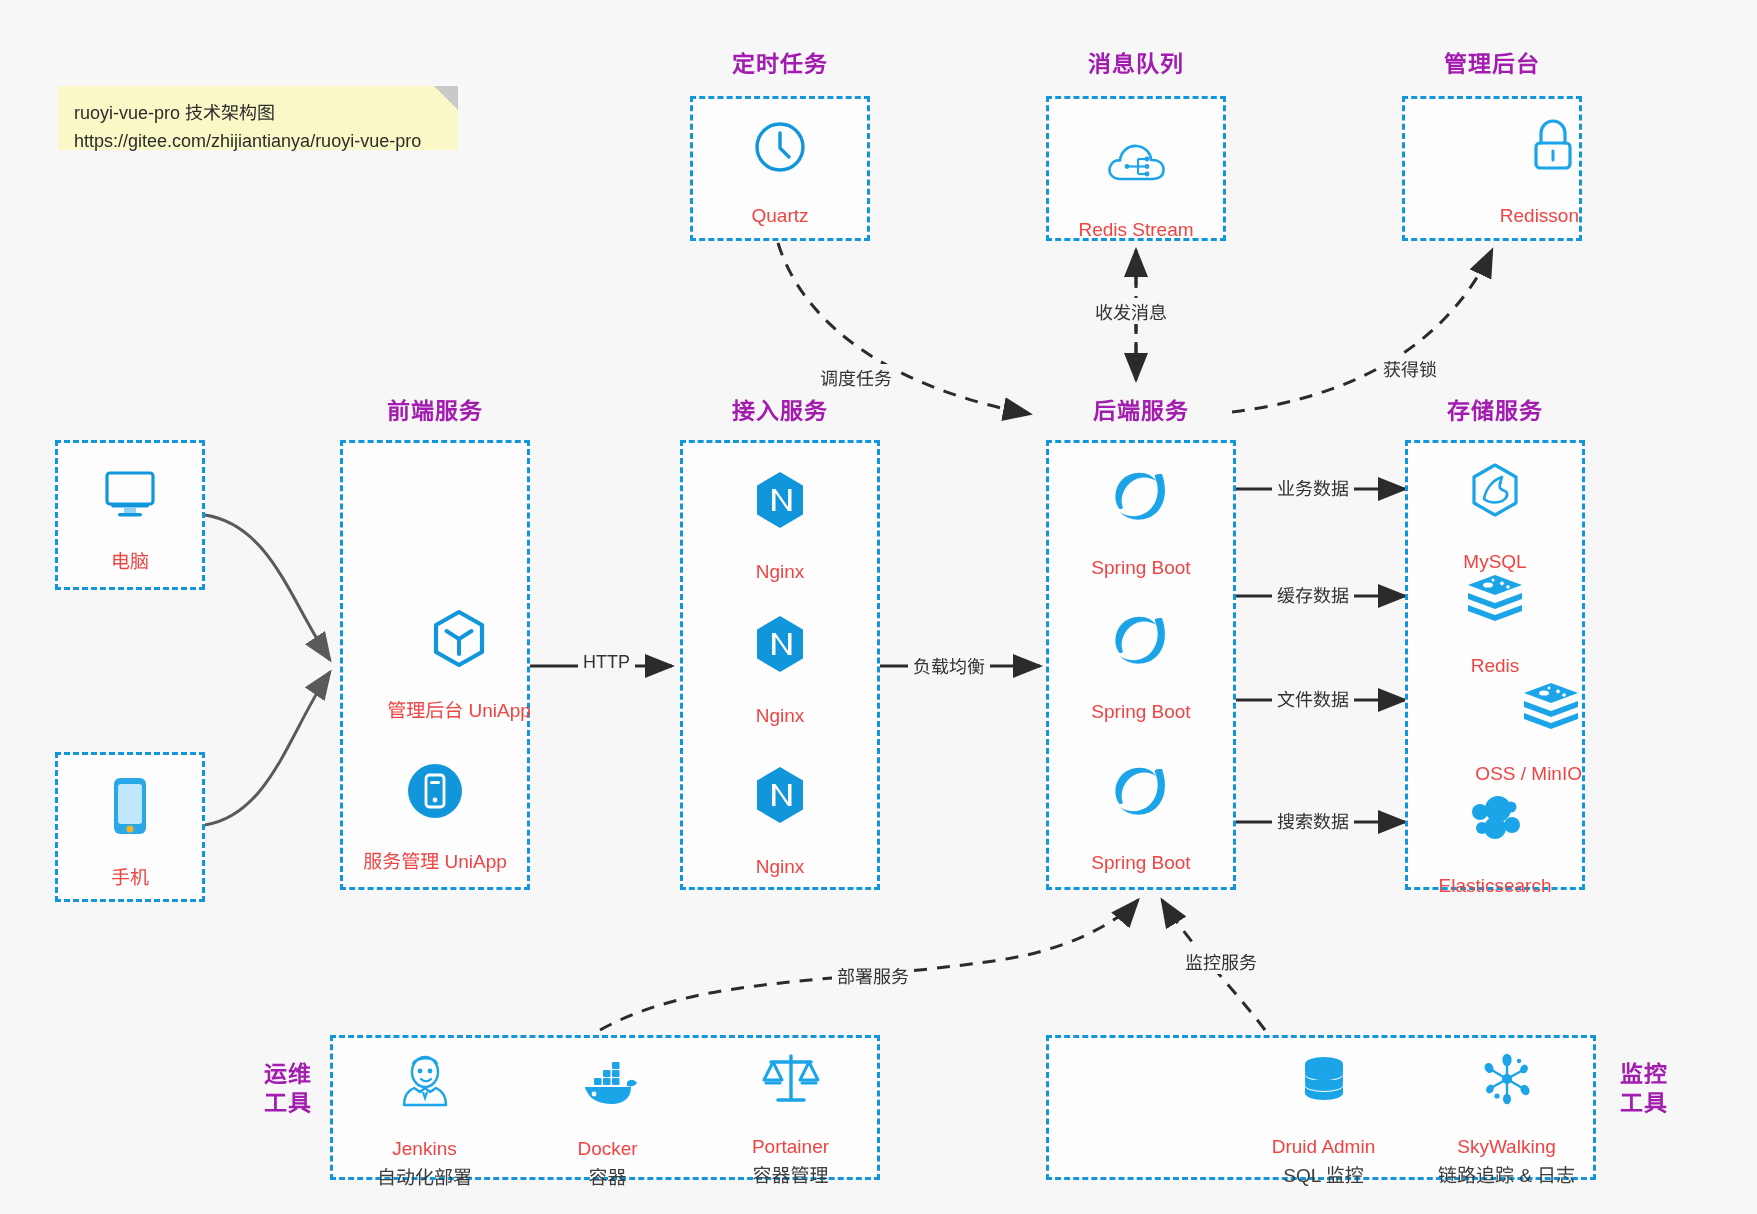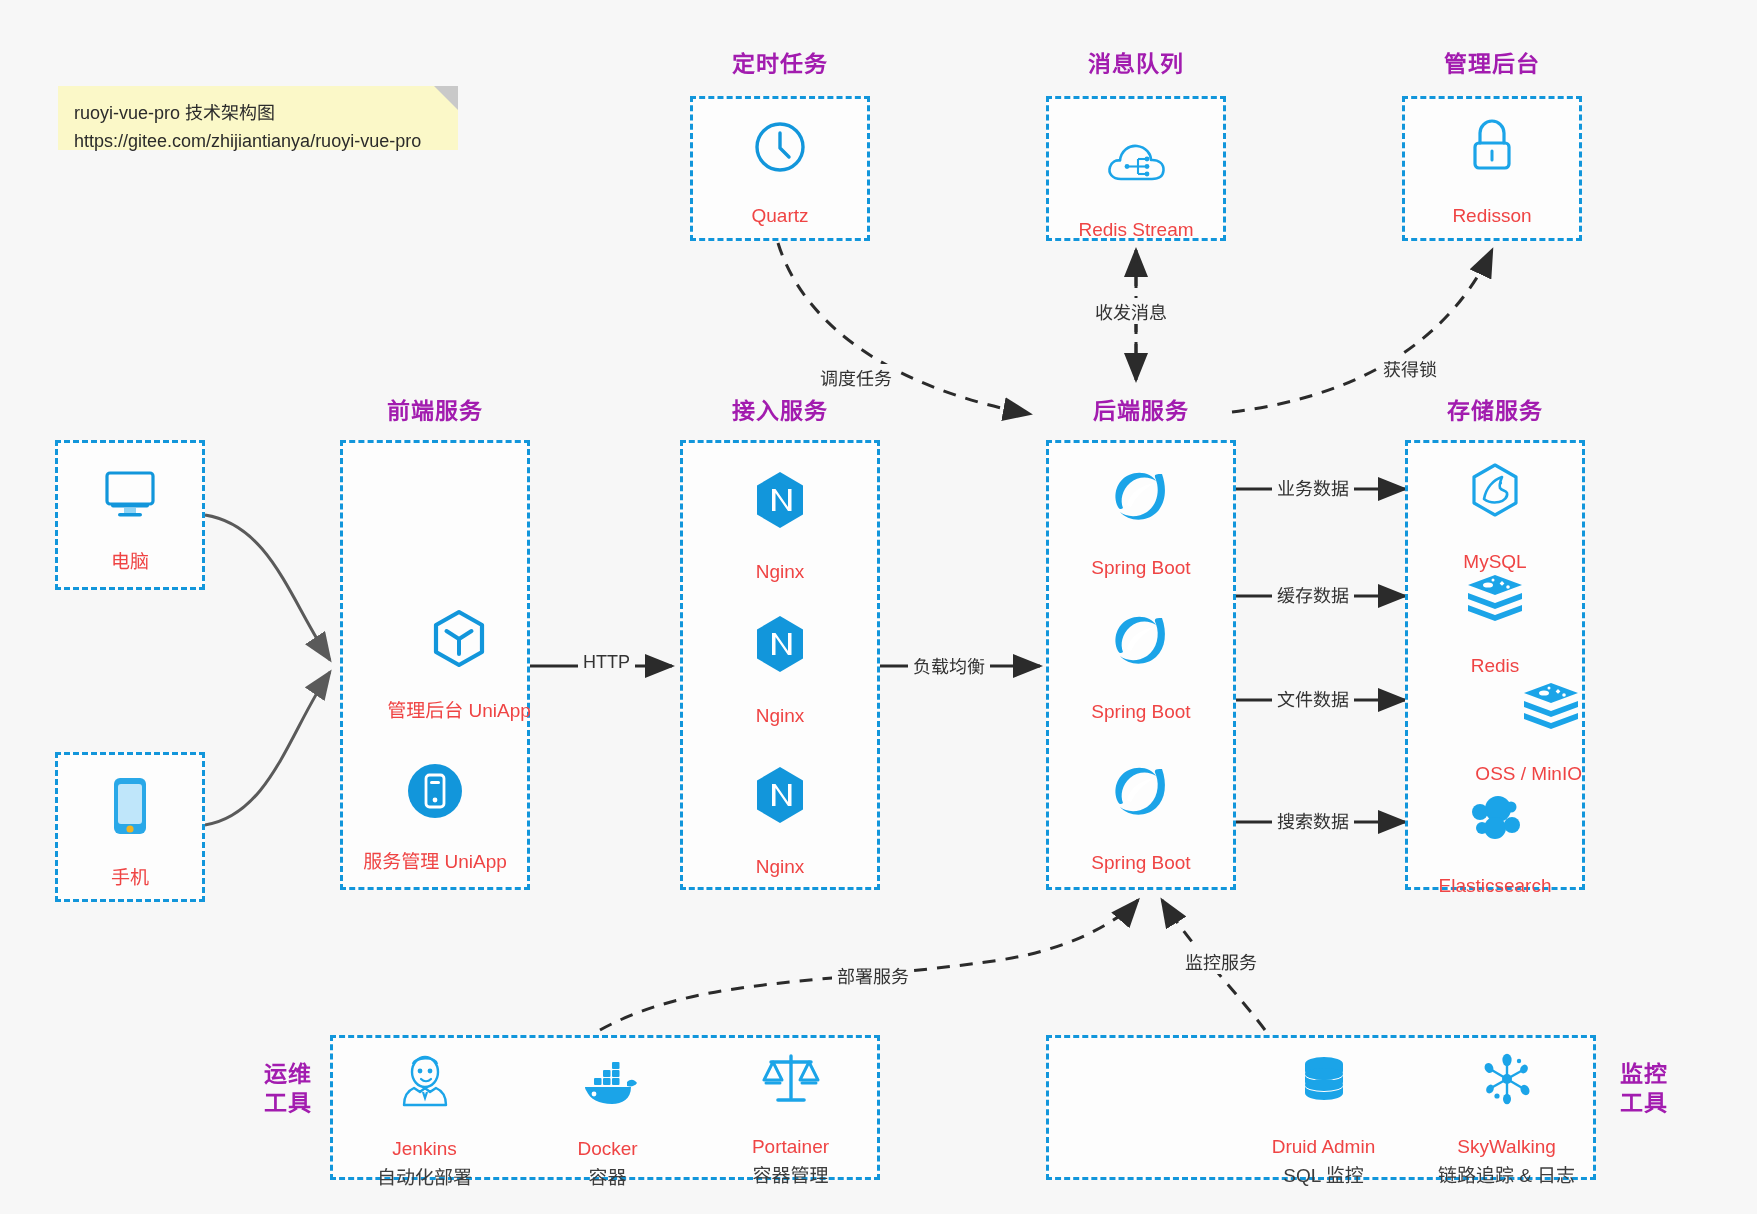--- a/index.html
+++ b/index.html
@@ -161,21 +161,21 @@
             <circle cx="42" cy="35" r="2.4"></circle>
           </g>
         </svg>
       </span>
       <span class="cap">Redis Stream</span>
     </div>
   </div>
 
   <div class="grp-title" style="left:1402px;top:45px;width:180px;">管理后台</div>
   <div class="dbox" style="left:1402px;top:96px;width:180px;height:145px;">
-    <div class="node" style="top:18px;">
+    <div class="node" style="top:18px;align-items:flex-end;">
       <span class="ico">
         <svg width="52" height="58" viewBox="0 0 52 58">
           <path d="M14 26 L14 16 A12 12 0 0 1 38 16 L38 26" fill="none" stroke="#1ba4e8" stroke-width="3.2" stroke-linecap="round"></path>
           <rect x="9" y="26" width="34" height="25" rx="4" fill="none" stroke="#1ba4e8" stroke-width="3.2"></rect>
           <line x1="26" y1="34" x2="26" y2="43" stroke="#1ba4e8" stroke-width="3" stroke-linecap="round"></line>
         </svg>
       </span>
       <span class="cap">Redisson</span>
     </div>
   </div>

